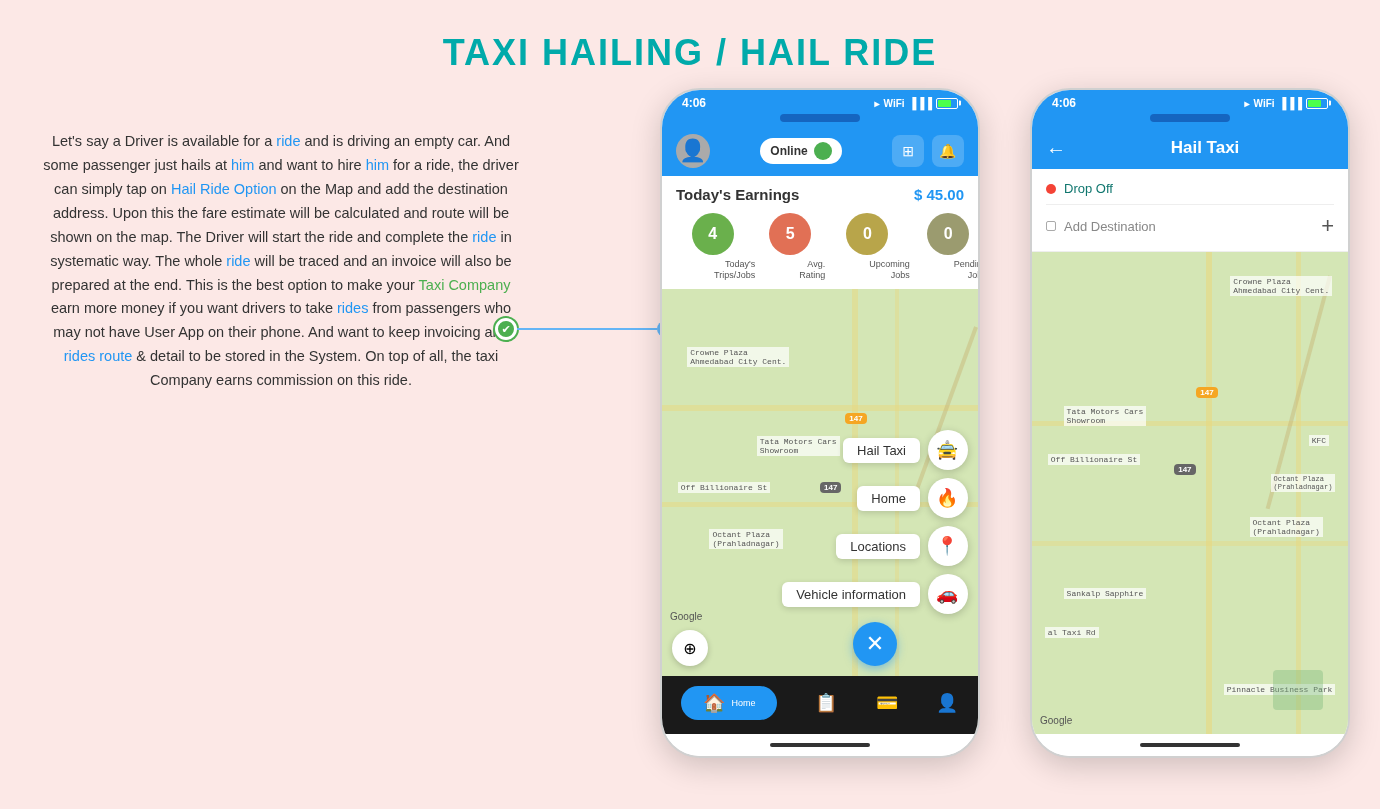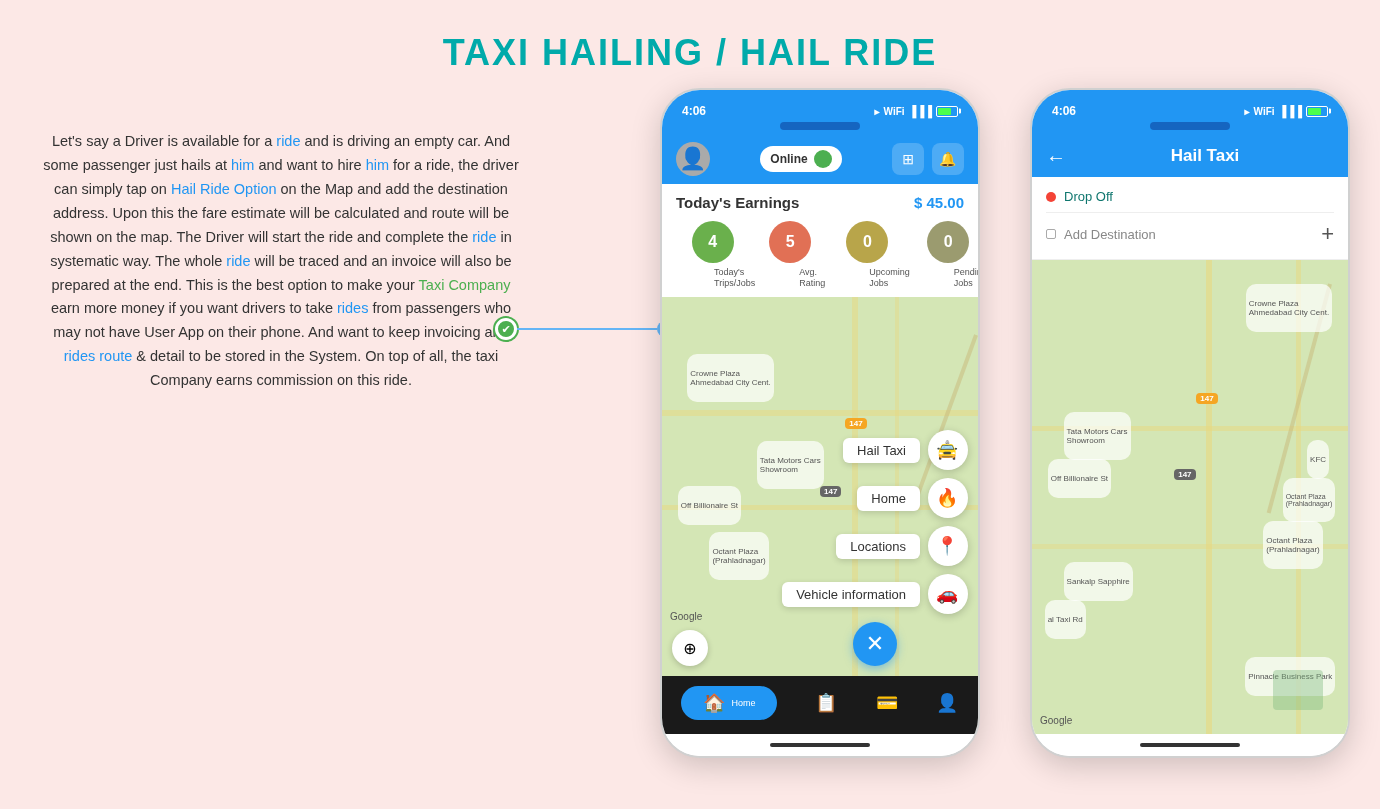--- a/index.html
+++ b/index.html
@@ -87,21 +87,21 @@
       display: flex;
       flex-direction: column;
     }
 
     
     .status-bar {
       background: #2196F3;
       color: white;
       font-size: 11px;
       font-weight: 600;
-      padding: 14px 20px 4px;
+      padding: 6px 20px 4px;
       display: flex;
       justify-content: space-between;
       align-items: center;
       flex-shrink: 0;
     }
     .status-bar .time { font-size: 12px; font-weight: 700; }
     .status-bar .icons { display: flex; gap: 4px; align-items: center; }
     .status-bar .battery {
       width: 22px; height: 11px; border: 1.5px solid white;
       border-radius: 2px; position: relative;
@@ -201,21 +201,21 @@
     }
     .stat-item {
       display: flex; flex-direction: column; align-items: center; gap: 4px;
     }
     .stat-circle {
       width: 42px; height: 42px;
       border-radius: 50%;
       display: flex; align-items: center; justify-content: center;
       font-size: 16px; font-weight: 700; color: white;
     }
-    .stat-label { font-size: 9px; color: #555; text-align: left; line-height: 1.2; margin-left: 44px; }
+    .stat-label { font-size: 9px; color: #555; text-align: right; line-height: 1.2; margin-left: 44px; }
 
     
     .map-area {
       flex: 1;
       background: #c8d8b0;
       position: relative;
       overflow: hidden;
     }
     .map-bg {
       position: absolute; inset: 0;
@@ -363,22 +363,23 @@
     .home-indicator-bar {
       width: 100px; height: 4px;
       background: #333;
       border-radius: 2px;
     }
     .map-label {
       position: absolute;
       font-size: 8px;
       color: #555;
       background: rgba(255,255,255,0.7);
-      padding: 15px 3px;
-      border-radius: 10px;
+      padding: 1px 3px;
+      border-radius: 0;
+      font-family: Liberation Mono, monospace;
     }
     .map-badge {
       position: absolute;
       background: #f5a623;
       color: white;
       border-radius: 4px;
       font-size: 8px;
       font-weight: 700;
       padding: 1px 4px;
     }

